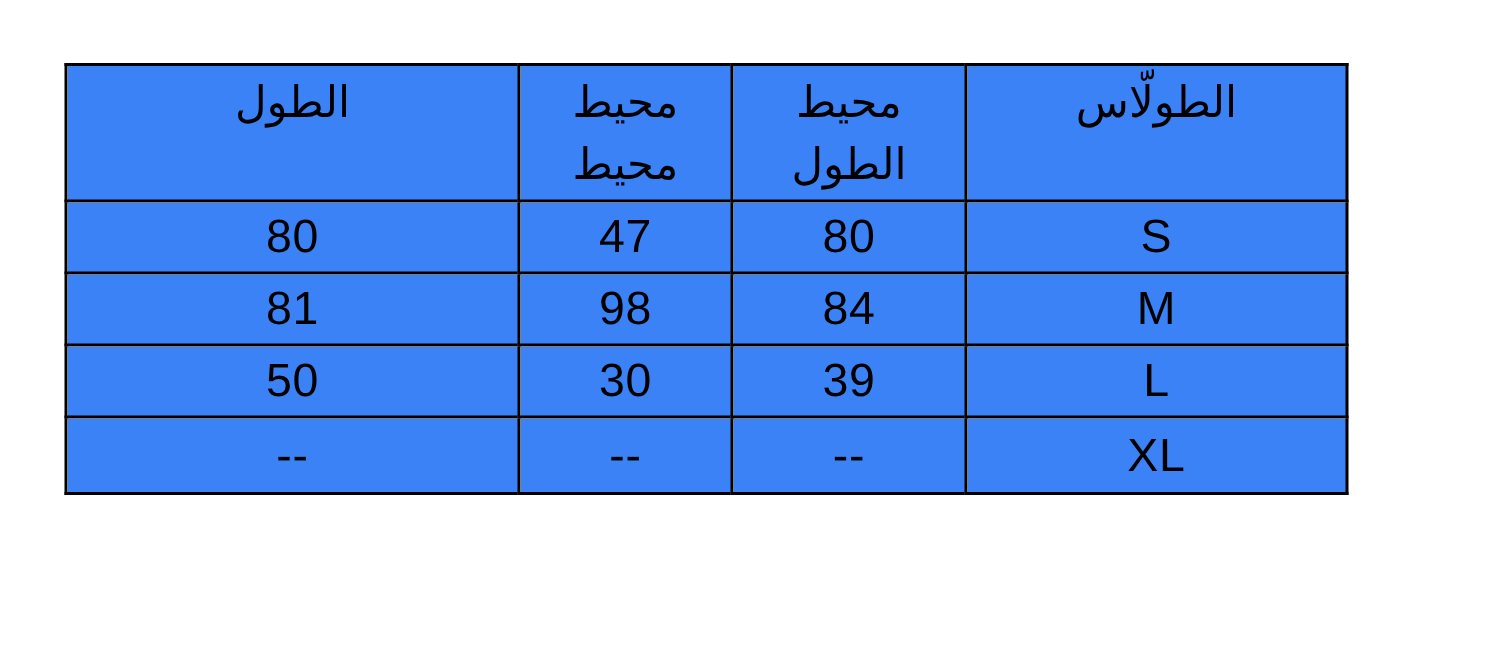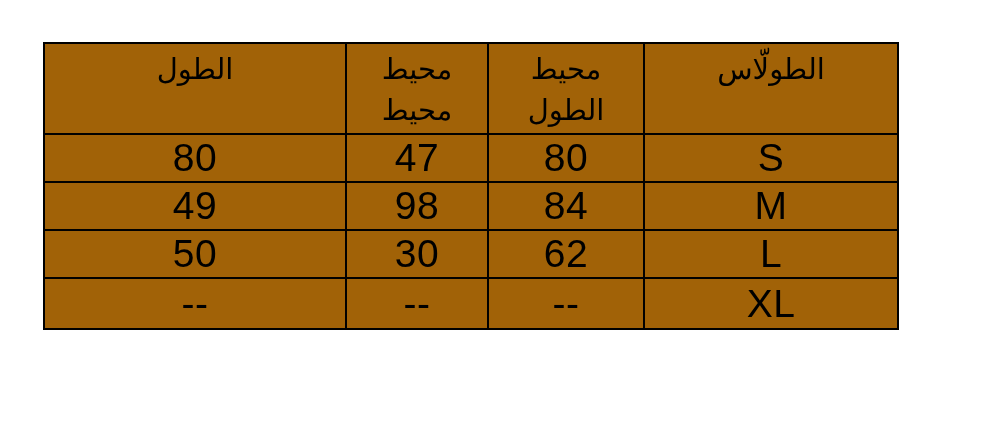--- a/index.html
+++ b/index.html
@@ -25,21 +25,21 @@
   table.size-table col.col-size   { width: 254px; }
   table.size-table col.col-chest  { width: 156px; }
   table.size-table col.col-waist  { width: 142px; }
   table.size-table col.col-length { width: 302px; }
 
   table.size-table th,
   table.size-table td {
     border: 2px solid #000000;
     text-align: center;
     padding: 0;
-    background: #a16207;
+    background: #3b82f6;
     overflow: hidden;
   }
   table.size-table thead tr {
     height: 91px;
   }
   table.size-table th {
     vertical-align: top;
     font-family: "Liberation Serif", "DejaVu Serif", serif;
     font-weight: 400;
     font-size: 29px;
@@ -53,21 +53,21 @@
   table.size-table tbody tr {
     height: 48px;
   }
   table.size-table tbody tr:last-child {
     height: 51px;
   }
   table.size-table td {
     vertical-align: middle;
     font-family: "Liberation Sans", "DejaVu Sans", sans-serif;
     font-weight: 400;
-    font-size: 39px;
+    font-size: 31px;
     color: #000000;
     letter-spacing: 0.5px;
   }
 </style>
 </head>
 <body>
 
 <div class="page">
   <table class="size-table" dir="rtl">
     <colgroup>
@@ -100,25 +100,25 @@
       <tr>
         <td>S</td>
         <td>80</td>
         <td>47</td>
         <td>80</td>
       </tr>
       <tr>
         <td>M</td>
         <td>84</td>
         <td>98</td>
-        <td>49</td>
+        <td>81</td>
       </tr>
       <tr>
         <td>L</td>
-        <td>62</td>
+        <td>39</td>
         <td>30</td>
         <td>50</td>
       </tr>
       <tr>
         <td>XL</td>
         <td>--</td>
         <td>--</td>
         <td>--</td>
       </tr>
     </tbody>

